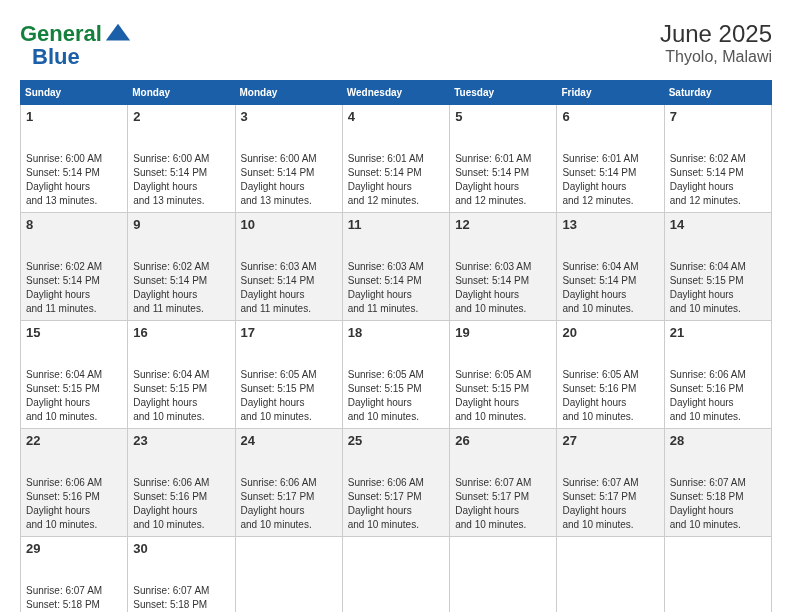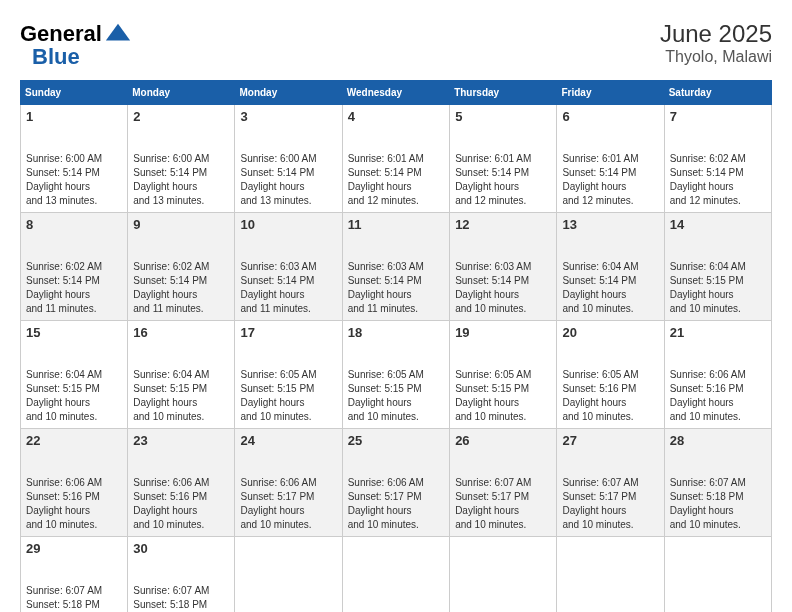--- a/index.html
+++ b/index.html
@@ -21,21 +21,21 @@
       flex-direction: column;
       align-items: flex-start;
     }
     .logo-text {
       display: flex;
       align-items: center;
       font-size: 22px;
       font-weight: bold;
     }
     .logo-general {
-      color: #000000;
+      color: #15803d;
     }
     .logo-blue {
       color: #1a5fa8;
     }
     .logo-icon {
       width: 28px;
       height: 28px;
       margin-left: 2px;
     }
     .title-block {
@@ -114,21 +114,21 @@
   </div>
 </div>
 
 <table class="calendar">
   <thead>
     <tr>
     <th>Sunday</th>
         <th>Monday</th>
         <th>Monday</th>
         <th>Wednesday</th>
-        <th>Thursday</th>
+        <th>Tuesday</th>
         <th>Friday</th>
         <th>Saturday</th>
       </tr>
   </thead>
   <tbody id="calendar-body">
   <tr>
         <td>
         <span class="day-num">1</span>
         <div class="day-info">
           Sunrise: 6:00 AM<br>

